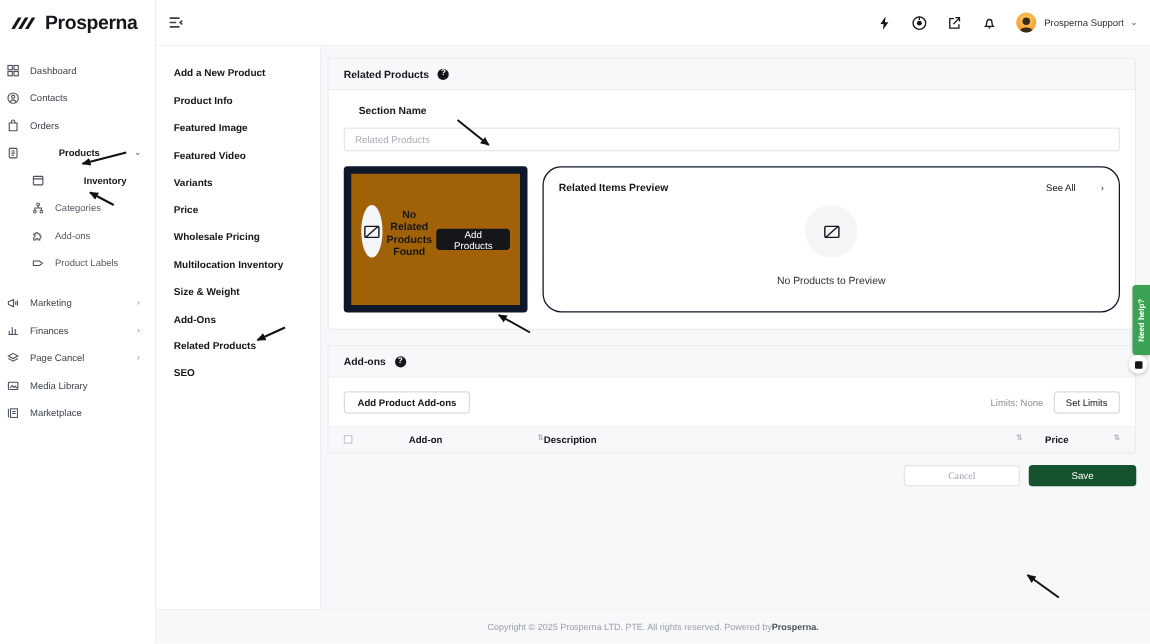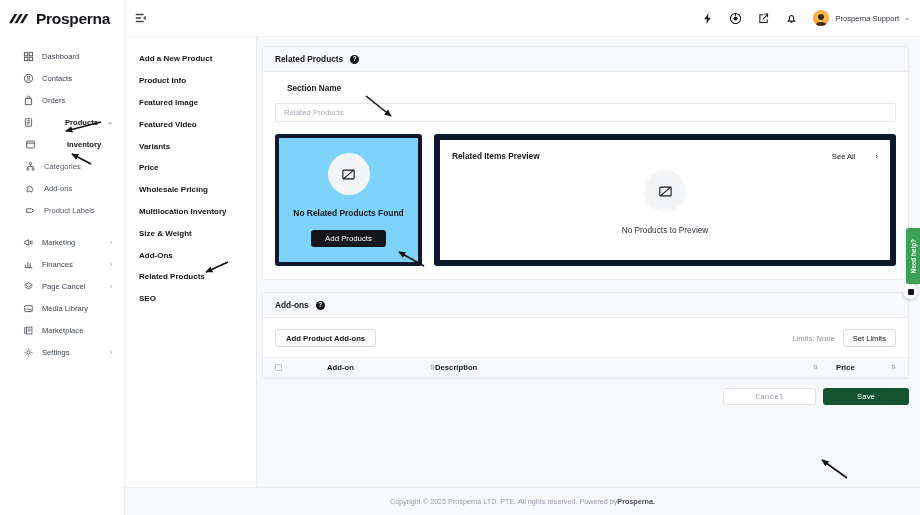--- a/index.html
+++ b/index.html
@@ -22,21 +22,21 @@
   }
   .logo-wrap {
     height: 37px; display: flex; align-items: center; padding-left: 9px; gap: 5px;
   }
   .logo-mark { width: 22px; height: 14px; display: block; }
   .logo-text { font-size: 15.5px; font-weight: 600; letter-spacing: -0.3px; color: #14161a; }
 
   .nav { padding-top: 8px; }
   .nav-item {
     display: flex; align-items: center; gap: 8px;
-    height: 22px; padding-left: 23px; margin-bottom: 0;
+    height: 22px; padding-left: 5px; margin-bottom: 0;
     font-size: 7.6px; color: #3d434d; cursor: pointer; position: relative;
   }
   .nav-item .ic { width: 11px; height: 11px; flex: 0 0 11px; display: block; color: #4a5059; }
   .nav-item .lbl { white-space: nowrap; }
   .nav-item.active .lbl { font-weight: 700; color: #14161a; margin-left: 23px; }
   .nav-item.sub { padding-left: 25px; }
   .nav-item.sub .lbl { color: #555b65; }
   .nav-item.sub.active .lbl { font-weight: 700; color: #14161a; }
   .nav-gap { height: 10px; }
   .chev-right { position: absolute; right: 12px; font-size: 7px; color: #8b9098; }
@@ -104,37 +104,37 @@
   .text-input {
     width: 100%; height: 19px; border: 1px solid #e6e7ea; border-radius: 2px;
     font-size: 7.8px; color: #2c3138; padding: 0 8px; background: #fff;
     font-family: "Liberation Sans", sans-serif;
   }
   .text-input::placeholder { color: #a9adb4; }
 
   .two-col { display: flex; gap: 12px; margin-top: 12px; }
 
   .empty-card {
-    width: 147px; flex: 0 0 147px; border: 4px solid #0f172a; border-radius: 3px;
-    padding: 15px 8px 15px; display: flex; flex-direction: column;
-    align-items: center; justify-content: center; background: #7dd3fc;
+    width: 147px; flex: 0 0 147px; border: 6px solid #0f172a; border-radius: 3px;
+    padding: 15px 8px 15px; display: flex; flex-direction: row;
+    align-items: center; justify-content: center; background: #a16207;
   }
   .circle-icon {
     width: 42px; height: 42px; border-radius: 50%; background: #f4f5f7;
     display: flex; align-items: center; justify-content: center; margin-bottom: 13px;
   }
   .circle-icon svg { width: 15px; height: 15px; color: #14161a; }
   .empty-title { font-size: 8.4px; font-weight: 700; color: #14161a; margin-bottom: 12px; text-align: center; }
   .btn-dark {
     background: #14161a; color: #fff; border: none; border-radius: 3px;
     font-size: 7.8px; padding: 0 14px; height: 17px; cursor: pointer;
     font-family: "Liberation Sans", sans-serif;
   }
 
-  .preview-card { flex: 1; border: 6px solid #0f172a; border-radius: 3px; background: #fff; min-width: 0; }
+  .preview-card { flex: 1; border: 1px solid #0f172a; border-radius: 15px; background: #fff; min-width: 0; }
   .preview-head {
     display: flex; align-items: center; justify-content: space-between;
     padding: 11px 12px 0 12px;
   }
   .preview-title { font-size: 8.3px; font-weight: 700; color: #14161a; }
   .see-all { font-size: 7.6px; color: #14161a; display: flex; align-items: center; gap: 20px; cursor: pointer; }
   .see-all .arr { font-size: 7.5px; }
   .preview-body {
     display: flex; flex-direction: column; align-items: center; justify-content: center;
     padding: 9px 0 20px;
@@ -169,21 +169,21 @@
   .sort-ic { font-size: 6px; color: #b4b8bf; line-height: 0.9; text-align: center; }
   .th-addon { width: 108px; flex: 0 0 108px; margin-left: 45px; }
   .th-desc { flex: 1; min-width: 0; }
   .th-price { width: 60px; flex: 0 0 60px; margin-left: 18px; }
 
   
   .actions { display: flex; justify-content: flex-end; gap: 7px; padding: 9px 0 0 0; }
   .btn-cancel {
     width: 93px; height: 17px; border: 1px solid #e2e4e8; background: #fff;
     border-radius: 3px; font-size: 7.8px; color: #9aa0a8; cursor: pointer;
-    font-family: Liberation Mono, monospace;
+    font-family: Liberation Serif, serif;
   }
   .btn-save {
     width: 86px; height: 17px; background: #14532d; color: #fff; border: none;
     border-radius: 3px; font-size: 7.8px; cursor: pointer;
     font-family: "Liberation Sans", sans-serif;
   }
 
   .footer {
     height: 28px; flex: 0 0 28px; background: #f7f8fa; display: flex;
     align-items: center; justify-content: center;
@@ -339,28 +339,20 @@
       </div>
 
       <div class="nav-item">
         <svg class="ic" viewBox="0 0 16 16" fill="none" stroke="currentColor" stroke-width="1.2">
           <rect x="5" y="3" width="8" height="10"></rect>
             <path d="M2.5 3.5v9M2.5 3.5h1M2.5 12.5h1M7 6h4M7 8.5h4"></path>
         </svg>
         <span class="lbl">Marketplace</span>
       </div>
 
-      <div class="nav-item">
-        <svg class="ic" viewBox="0 0 16 16" fill="none" stroke="currentColor" stroke-width="1.2">
-          <circle cx="8" cy="8" r="2.2"></circle>
-          <path d="M8 2.2v1.6M8 12.2v1.6M2.2 8h1.6M12.2 8h1.6M4 4l1.1 1.1M10.9 10.9L12 12M12 4l-1.1 1.1M5.1 10.9L4 12"></path>
-        </svg>
-        <span class="lbl">Settings</span>
-        <span class="chev-right">›</span>
-      </div>
     </nav>
   </aside>
 
   <div class="right">
 
     <header class="topbar">
       <svg class="hamburger" viewBox="0 0 16 16" fill="none" stroke="currentColor" stroke-width="1.5">
         <path d="M2 4h9M2 8h6M2 12h9"></path>
           <path d="M13.5 6.2L11.5 8l2 1.8"></path>
       </svg>

